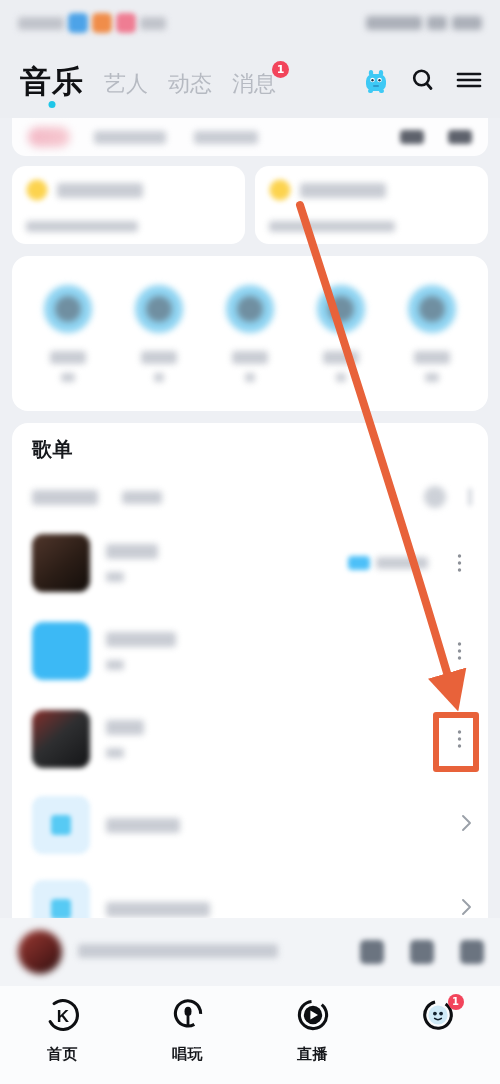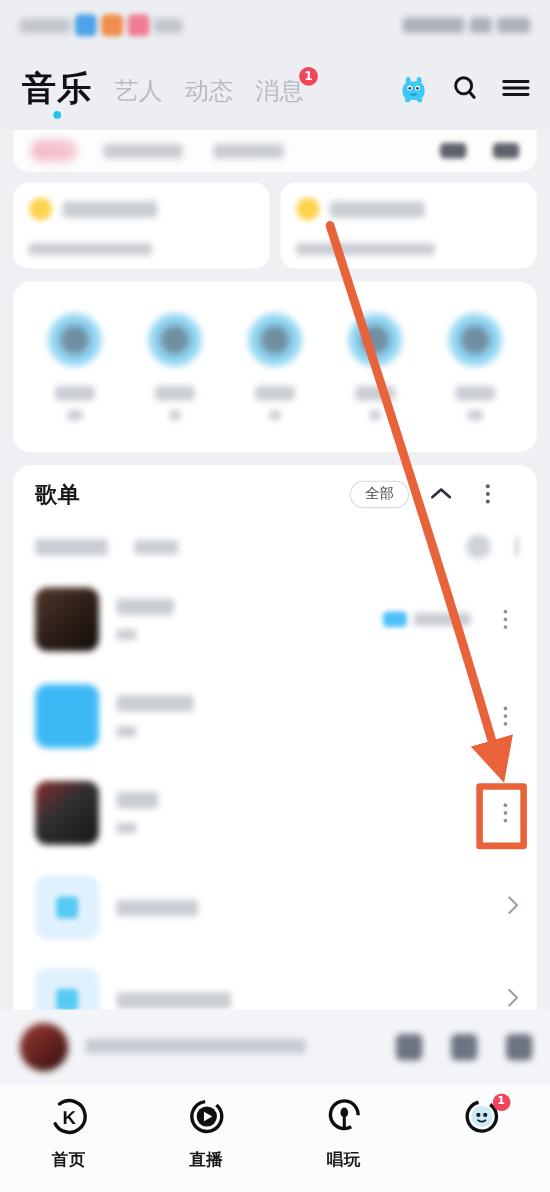--- a/index.html
+++ b/index.html
@@ -534,35 +534,20 @@
         <span class="circ"></span>
         <span class="lbl blurtext" style="width:36px;height:13px"></span>
         <span class="lbl2 blurtext" style="width:14px;height:9px"></span>
       </div>
     </div>
 
     <div class="plcard">
 
       <div class="pl-head">
         <span class="pl-title">歌单</span>
-        <span class="pl-actions">
-          <span class="pill">全部</span>
-          <span class="chev-btn">
-            <svg width="22" height="14" viewBox="0 0 22 14">
-              <polyline points="3,10 11,3 19,10" fill="none" stroke="#2b2e33" stroke-width="2.4" stroke-linecap="round" stroke-linejoin="round"></polyline>
-            </svg>
-          </span>
-          <span class="dots-btn">
-            <svg width="5" height="20" viewBox="0 0 5 20">
-              <circle cx="2.5" cy="3" r="1.8" fill="#5b5f66"></circle>
-              <circle cx="2.5" cy="10" r="1.8" fill="#5b5f66"></circle>
-              <circle cx="2.5" cy="17" r="1.8" fill="#5b5f66"></circle>
-            </svg>
-          </span>
-        </span>
       </div>
 
       <div class="pl-sub">
         <span class="blurtext" style="width:66px;height:15px"></span>
         <span class="blurtext" style="width:40px;height:13px;margin-left:24px"></span>
         <span class="right">
           <span class="circ-blur"></span>
           <span class="bar-blur"></span>
         </span>
       </div>
@@ -673,37 +658,37 @@
           <path d="M17 2.6 A14.4 14.4 0 1 1 16.99 2.6" fill="none" stroke="#0d0f12" stroke-width="3.1" stroke-linecap="round" stroke-dasharray="70 20" transform="rotate(-38 17 17)"></path>
           <text x="17" y="24" font-size="17" font-weight="bold" text-anchor="middle" fill="#0d0f12" font-family="'Liberation Sans',sans-serif">K</text>
         </svg>
       </span>
       <span class="navlabel">首页</span>
     </div>
 
     <div class="navitem">
       <span>
         <svg width="34" height="34" viewBox="0 0 34 34">
+          <circle cx="17" cy="15.4" r="12.6" fill="none" stroke="#0d0f12" stroke-width="3.1" stroke-dasharray="66 16" transform="rotate(60 17 15.4)"></circle>
+          <ellipse cx="17" cy="13.4" rx="3.5" ry="4.6" fill="#0d0f12"></ellipse>
+          <rect x="15.6" y="17" width="2.8" height="11" rx="1.4" fill="#0d0f12"></rect>
+        </svg>
+      </span>
+      <span class="navlabel">唱玩</span>
+    </div>
+
+    <div class="navitem">
+      <span>
+        <svg width="34" height="34" viewBox="0 0 34 34">
           <circle cx="17" cy="17" r="13.6" fill="none" stroke="#0d0f12" stroke-width="3.1" stroke-dasharray="74 16" transform="rotate(-50 17 17)"></circle>
           <circle cx="17" cy="17" r="9.2" fill="#0d0f12"></circle>
           <polygon points="14.4,12.6 22,17 14.4,21.4" fill="#ffffff"></polygon>
         </svg>
       </span>
       <span class="navlabel">直播</span>
-    </div>
-
-    <div class="navitem">
-      <span>
-        <svg width="34" height="34" viewBox="0 0 34 34">
-          <circle cx="17" cy="15.4" r="12.6" fill="none" stroke="#0d0f12" stroke-width="3.1" stroke-dasharray="66 16" transform="rotate(60 17 15.4)"></circle>
-          <ellipse cx="17" cy="13.4" rx="3.5" ry="4.6" fill="#0d0f12"></ellipse>
-          <rect x="15.6" y="17" width="2.8" height="11" rx="1.4" fill="#0d0f12"></rect>
-        </svg>
-      </span>
-      <span class="navlabel">唱玩</span>
     </div>
 
     <div class="navitem">
       <span>
         <svg width="34" height="34" viewBox="0 0 34 34">
           <circle cx="17" cy="17" r="13.3" fill="none" stroke="#0d0f12" stroke-width="3.1" stroke-dasharray="72 18" transform="rotate(-55 17 17)"></circle>
           <circle cx="17" cy="17" r="9.6" fill="#cfeaf7"></circle>
           <circle cx="13.9" cy="15.6" r="1.9" fill="#12212e"></circle>
           <circle cx="20.1" cy="15.6" r="1.9" fill="#12212e"></circle>
           <path d="M13.6 20.4 q3.4 2.6 6.8 0" fill="none" stroke="#12212e" stroke-width="1.5" stroke-linecap="round"></path>

